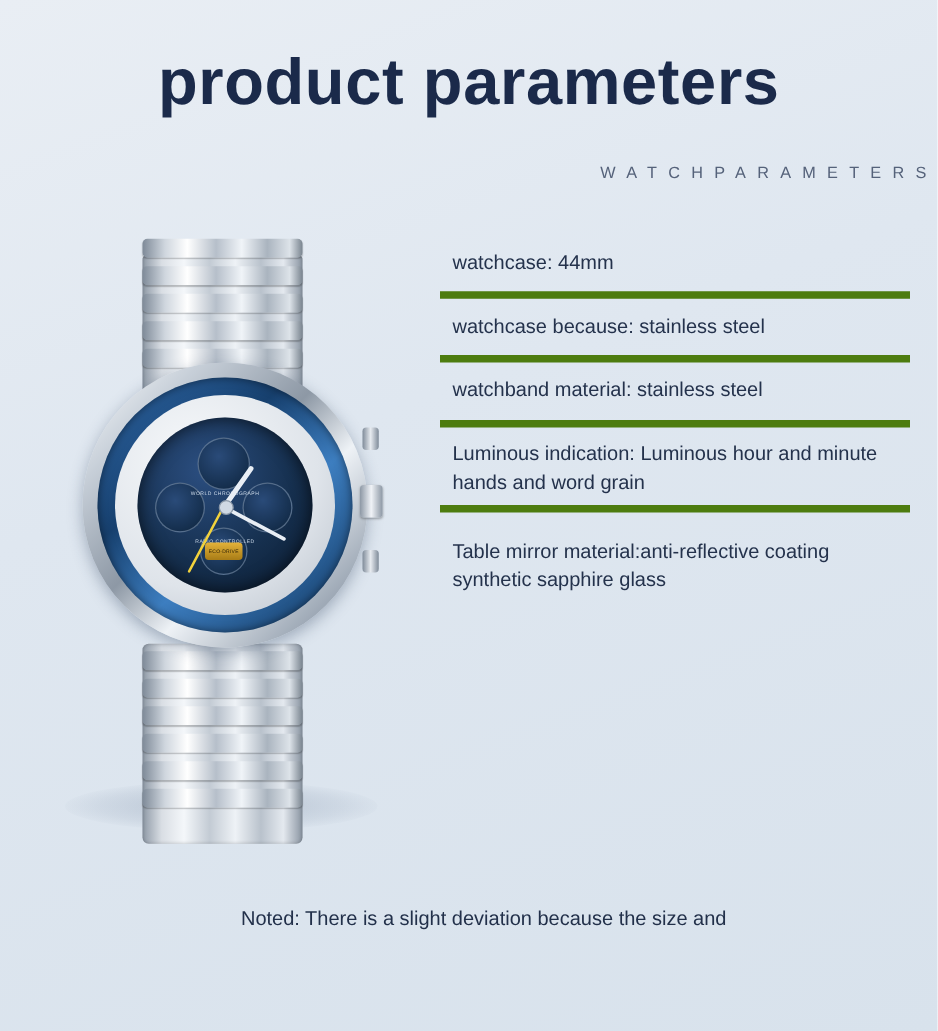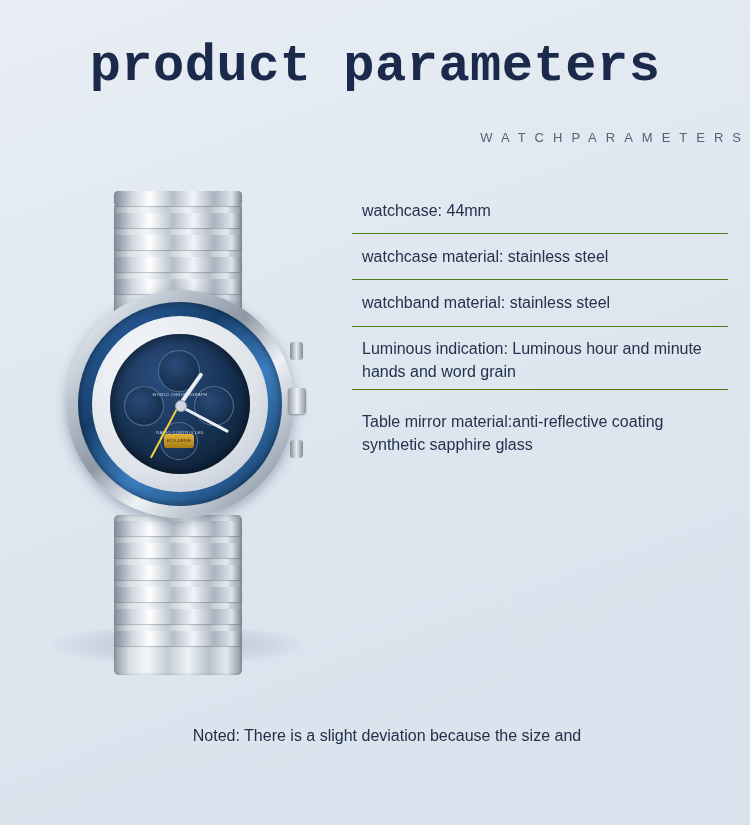--- a/index.html
+++ b/index.html
@@ -21,21 +21,21 @@
     box-sizing: border-box;
   }
 
   
   .title {
     position: absolute;
     top: 38px;
     left: 0;
     width: 750px;
     text-align: center;
-    font-family: Liberation Mono, monospace;
+    font-family: Liberation Sans, sans-serif;
     font-size: 52px;
     font-weight: 700;
     color: #1b2a4a;
     letter-spacing: 0.5px;
     line-height: 1.1;
   }
   .subtitle {
     position: absolute;
     top: 130px;
     left: 0;
@@ -212,21 +212,21 @@
   }
 
   
   .specs {
     position: absolute;
     left: 352px;
     top: 188px;
     width: 376px;
   }
   .spec-row {
-    border-bottom: 1px solid #4d7c0f;
+    border-bottom: 6px solid #4d7c0f;
     padding: 11px 4px 11px 10px;
     font-size: 16px;
     color: #24324c;
     line-height: 1.45;
   }
   .spec-row:last-child { border-bottom: none; margin-top: 10px; }
   .spec-row.multi { padding-top: 10px; padding-bottom: 6px; }
 
   
   .note {
@@ -286,21 +286,21 @@
             <div class="hand-s"></div>
             <div class="pin"></div>
           </div>
         </div>
       </div>
     </div>
   </div>
 
   <div class="specs">
     <div class="spec-row">watchcase: 44mm</div>
-    <div class="spec-row">watchcase material: stainless steel</div>
+    <div class="spec-row">watchcase because: stainless steel</div>
     <div class="spec-row">watchband material: stainless steel</div>
     <div class="spec-row multi">Luminous indication:  Luminous hour and minute hands  and  word grain</div>
     <div class="spec-row multi">Table mirror material:anti-reflective coating synthetic sapphire glass</div>
   </div>
 
   <div class="note">
     <div>Noted: There is a slight deviation because the size and</div>
   </div>
 
 </div>

